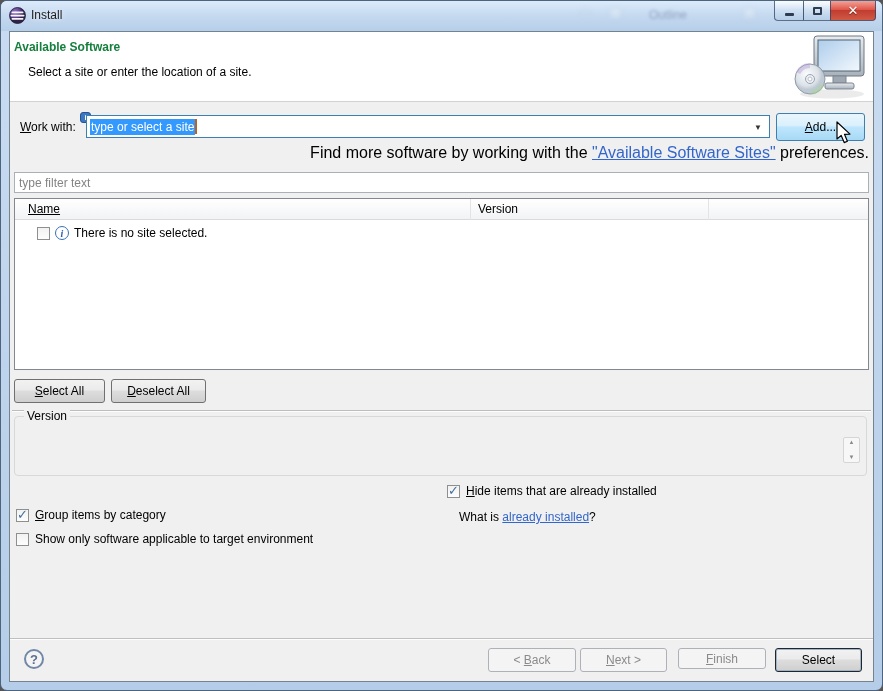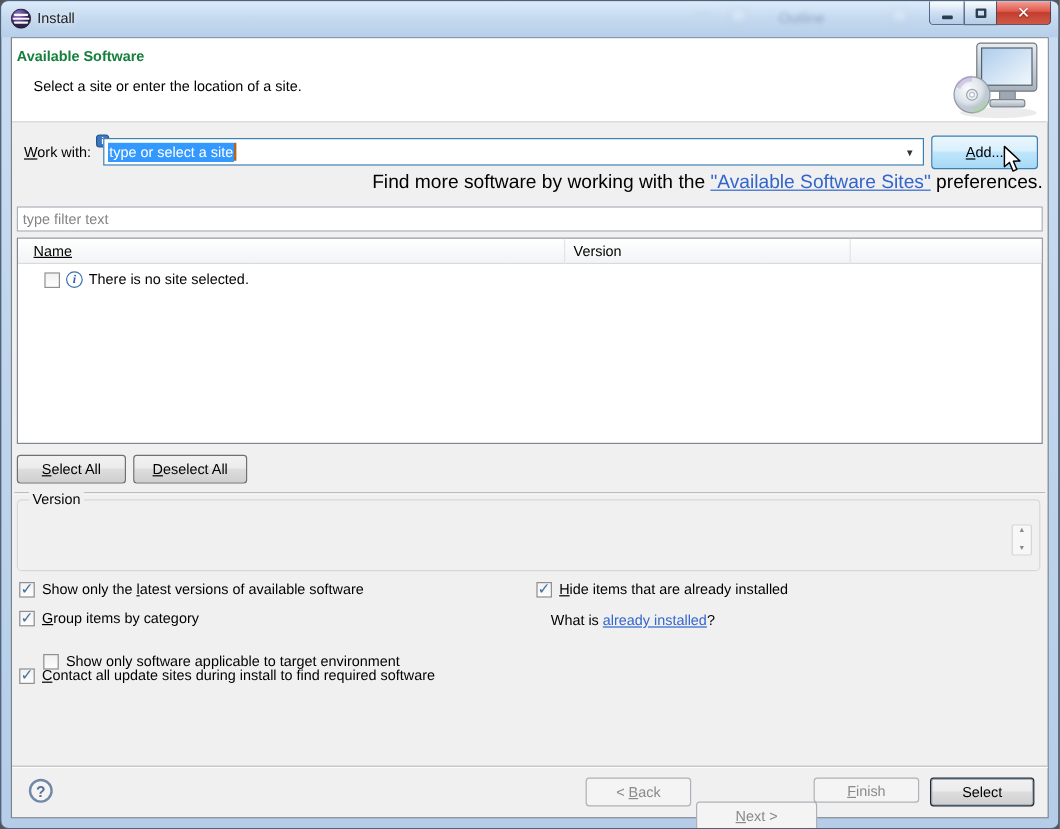--- a/index.html
+++ b/index.html
@@ -77,21 +77,21 @@
                  border-radius:2px; display:flex; flex-direction:column; align-items:center; justify-content:space-between; padding:2px 0; }
   .mini-scroll span { font-size:6px; color:#8a8a8a; line-height:5px; }
   
   .opt { position:absolute; display:flex; align-items:center; gap:6px; font-size:12px; }
   .u { text-decoration:underline; }
   
   #footer { position:absolute; left:0; right:0; top:606px; bottom:0; border-top:1px solid #bfbfbf; box-shadow:inset 0 1px 0 #fdfdfd; }
   .help-circle { position:absolute; left:14px; top:10px; width:20px; height:20px; border:2px solid #7288a8; border-radius:50%;
                  color:#5a6f91; font-weight:bold; font-size:13px; text-align:center; line-height:17px; background:#f4f4f4; }
   #back-btn { left:478px; top:9px; width:88px; height:24px; }
-  #next-btn { left:570px; top:9px; width:101px; height:24px;margin-top:20px; }
+  #next-btn { left:570px; top:9px; width:87px; height:24px; }
   #finish-btn { left:668px; top:9px; width:88px; height:21px; }
   #cancel-btn { left:765px; top:9px; width:87px; height:24px; }
   #cursor { position:absolute; left:832px; top:120px; z-index:50; pointer-events:none; }
 </style>
 </head>
 <body>
 
 <div id="frame">
 
   <div id="titlebar">
@@ -201,35 +201,27 @@
     <div class="sep" style="top:378px;"></div>
 
     <div id="details">
       <span class="details-label">Version</span>
       <div class="mini-scroll">
         <span>▲</span>
         <span>▼</span>
       </div>
     </div>
 
-    <div class="opt" style="left:6px;top:452px;">
-      <div class="cb checked"></div>
-      <span><span>Show only the </span><span class="u">l</span><span>atest versions of available software</span></span>
-    </div>
     <div class="opt" style="left:6px;top:476px;text-align:center;">
       <div class="cb checked"></div>
       <span><span></span><span class="u">G</span><span>roup items by category</span></span>
     </div>
-    <div class="opt" style="left:6px;top:512px;margin-left:20px;">
+    <div class="opt" style="left:6px;top:500px;">
       <div class="cb"></div>
       <span><span>Show only software applicable to target environment</span><span class="u"></span><span></span></span>
-    </div>
-    <div class="opt" style="left:6px;top:524px;">
-      <div class="cb checked"></div>
-      <span><span></span><span class="u">C</span><span>ontact all update sites during install to find required software</span></span>
     </div>
 
     <div class="opt" style="left:437px;top:452px;">
       <div class="cb checked"></div>
       <span><span></span><span class="u">H</span><span>ide items that are already installed</span></span>
     </div>
     <div class="opt" style="left:449px;top:478px;">
       <span><span>What is </span><a class="lnk">already installed</a><span>?</span></span>
     </div>
 

